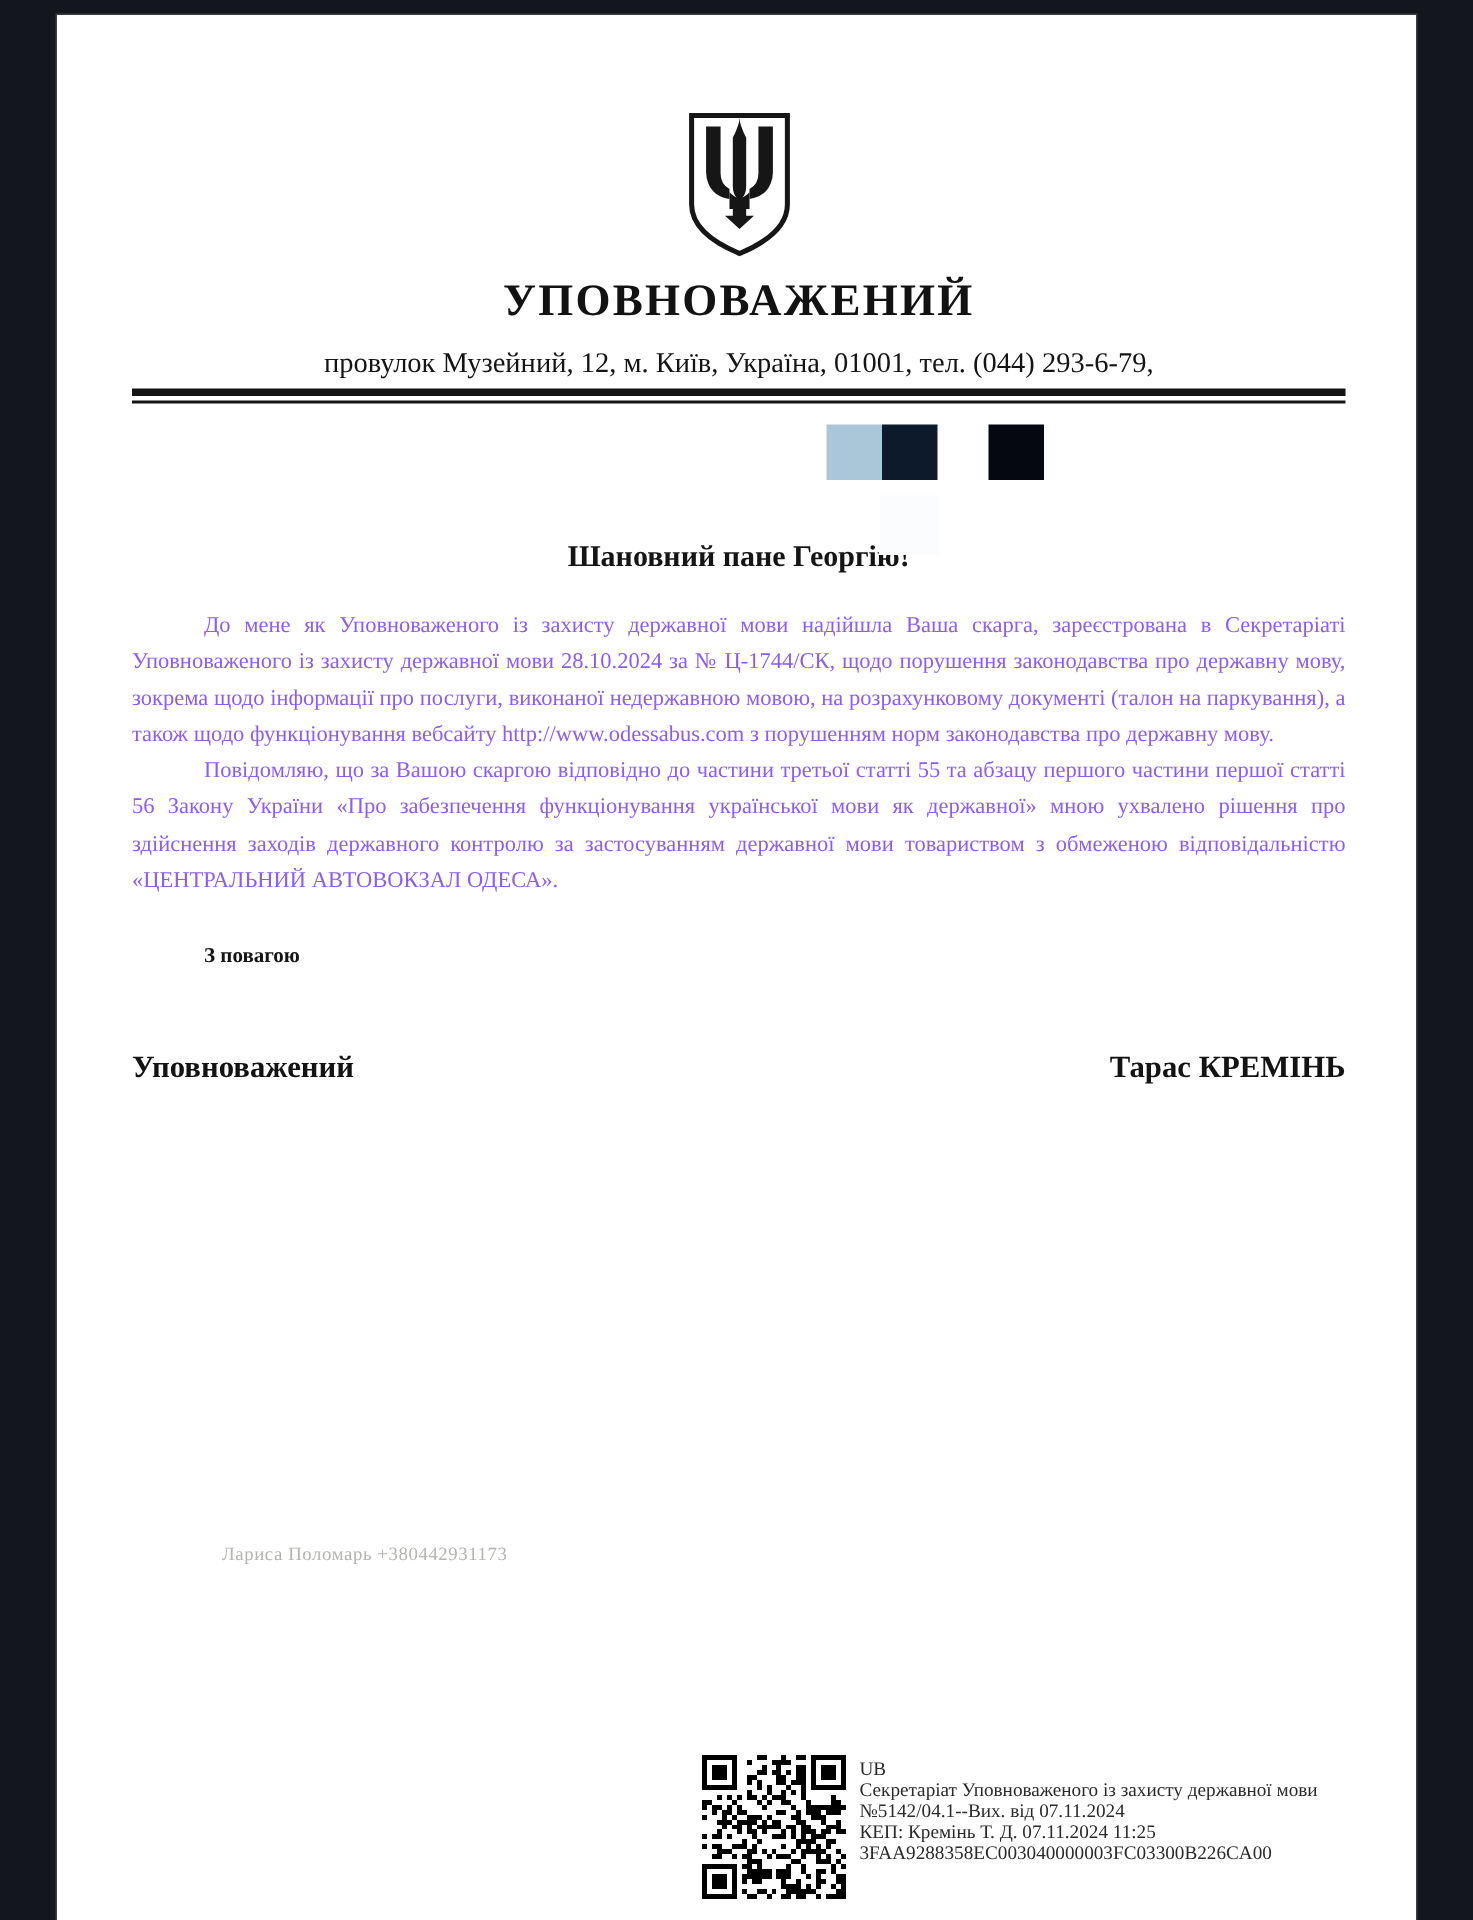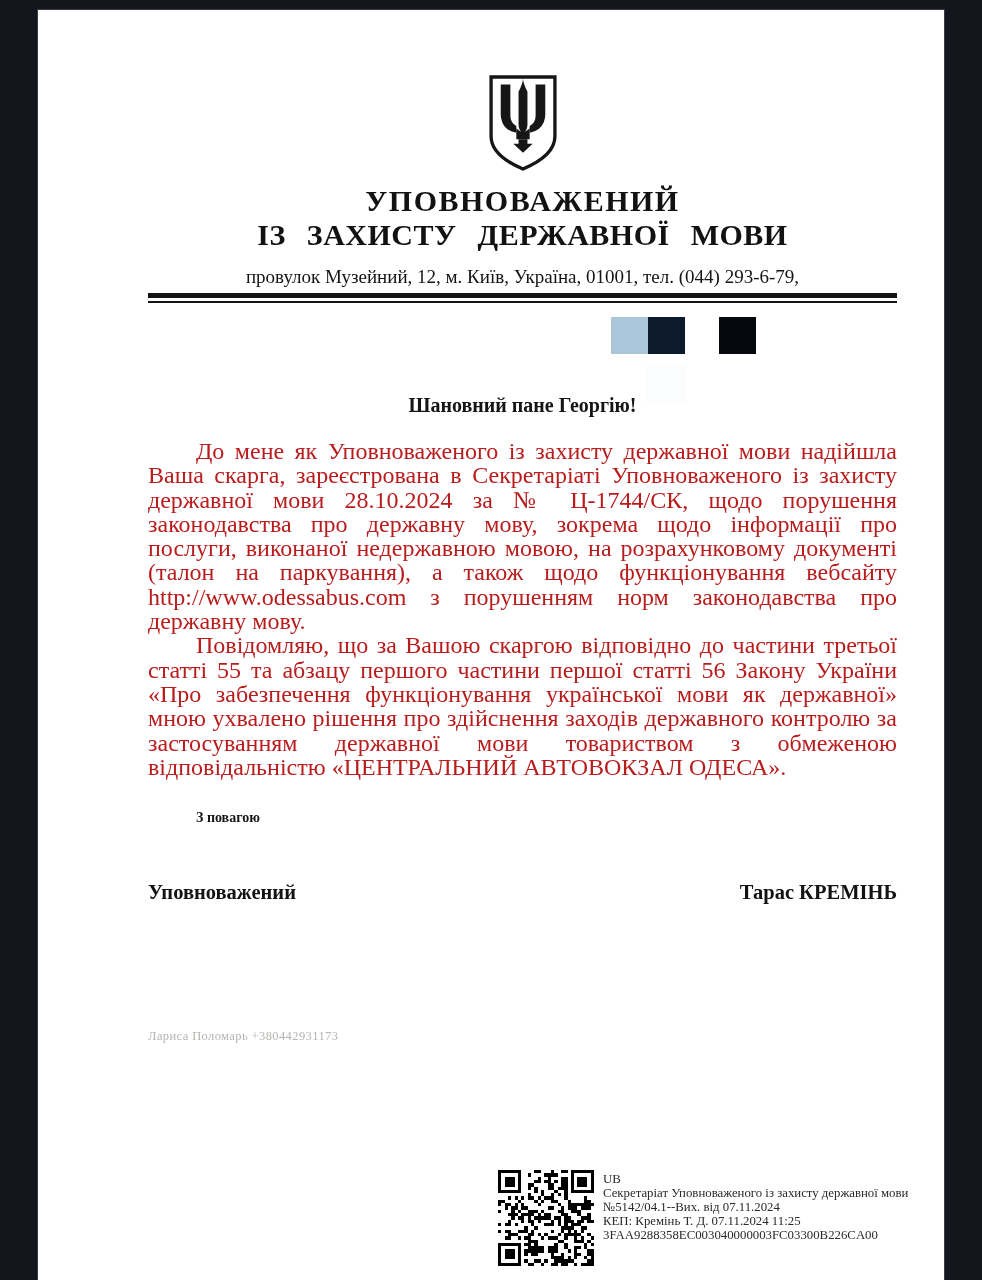--- a/index.html
+++ b/index.html
@@ -8,21 +8,21 @@
     background:#14161d;
     font-family:"Liberation Serif","DejaVu Serif",serif;
     color:#1c1c1c;
     position:relative;
   }
   .page{
     position:absolute;left:38px;top:10px;width:906px;height:1270px;
     background:#ffffff;
     box-shadow:0 0 0 1px #3a3d46;
   }
-  .content{padding:0 47px 0 110px;}
+  .content{padding:0 47px 0 50px;}
   
   .emblem{width:78px;height:98px;margin:64px auto 0;display:block;}
   .org-title{
     text-align:center;font-weight:bold;color:#121212;
     font-size:30px;line-height:34px;letter-spacing:1.5px;
   }
   .org-title.l1{margin-top:12px;}
   .org-title.l2{word-spacing:13px;letter-spacing:.5px;}
   .org-address{
     text-align:center;font-size:19px;line-height:22px;color:#141414;margin-top:14px;
@@ -36,34 +36,34 @@
   .refs .r1{line-height:34px;}
   .refs .r2{line-height:33px;font-style:italic;}
   
   .squares{position:relative;height:0;}
   .sq{position:absolute;width:37px;height:37px;top:14px;}
   .sq.ghost{width:40px;height:40px;top:61px;}
   
   .salutation{margin-top:89px;text-align:center;font-weight:bold;font-size:20px;line-height:26px;color:#151515;}
   .para{
     margin:0;text-align:justify;text-indent:48px;
-    font-size:24px;line-height:24.3px;color:#b91c1c;
+    font-size:15px;line-height:24.3px;color:#8b5cf6;
   }
   .para.first{margin-top:21px;}
   .closing{margin-top:26px;margin-left:48px;font-weight:bold;font-size:14px;line-height:25px;color:#151515;}
   .signature-row{
     margin-top:49px;display:flex;justify-content:space-between;align-items:baseline;
     font-weight:bold;font-size:20.5px;line-height:26px;color:#131313;
   }
   .assistant{
     position:absolute;left:110px;top:1019px;
     font-size:12.5px;letter-spacing:.4px;color:#b4b4b0;
   }
   
-  .stamp{position:absolute;left:460px;top:1160px;display:flex;gap:9px;}
+  .stamp{position:absolute;left:430px;top:1160px;display:flex;gap:9px;}
   .qr{width:96px;height:96px;flex:0 0 auto;}
   .stamp-text{font-size:12.8px;line-height:13.9px;color:#2a2a2a;padding-top:3px;max-width:345px;}
   .stamp-text div{white-space:nowrap;}
 </style>
 </head>
 <body>
 
 <div class="page">
   <div class="content">
 
@@ -72,21 +72,20 @@
       <g fill="#161616">
         <path d="M20 14 H33 V56 Q33 66 41 70 L41 79 Q27 77 22 65 Q20 60 20 55 Z"></path>
         <path d="M80 14 H67 V56 Q67 66 59 70 L59 79 Q73 77 78 65 Q80 60 80 55 Z"></path>
         <path d="M44 24 Q50 12 50 6 Q50 12 56 24 V68 Q56 76 50 80 Q44 76 44 68 Z"></path>
         <path d="M41 73 Q46 78 50 78 Q54 78 59 73 L59 88 H41 Z"></path>
         <path d="M44 88 V94 H37 L50 106 L63 94 H56 V88 Z"></path>
       </g>
     </svg>
 
     <div class="org-title l1">УПОВНОВАЖЕНИЙ</div>
-    <div class="org-title l2">ІЗ ЗАХИСТУ ДЕРЖАВНОЇ МОВИ</div>
 
     <div class="org-address">
       <div>провулок Музейний, 12, м. Київ, Україна, 01001, тел. (044) 293-6-79,</div>
     </div>
 
     <div class="rule"></div>
 
 
     <div class="squares">
       <div class="sq" style="left: 463px; background-color: rgb(169, 199, 216);"></div>

